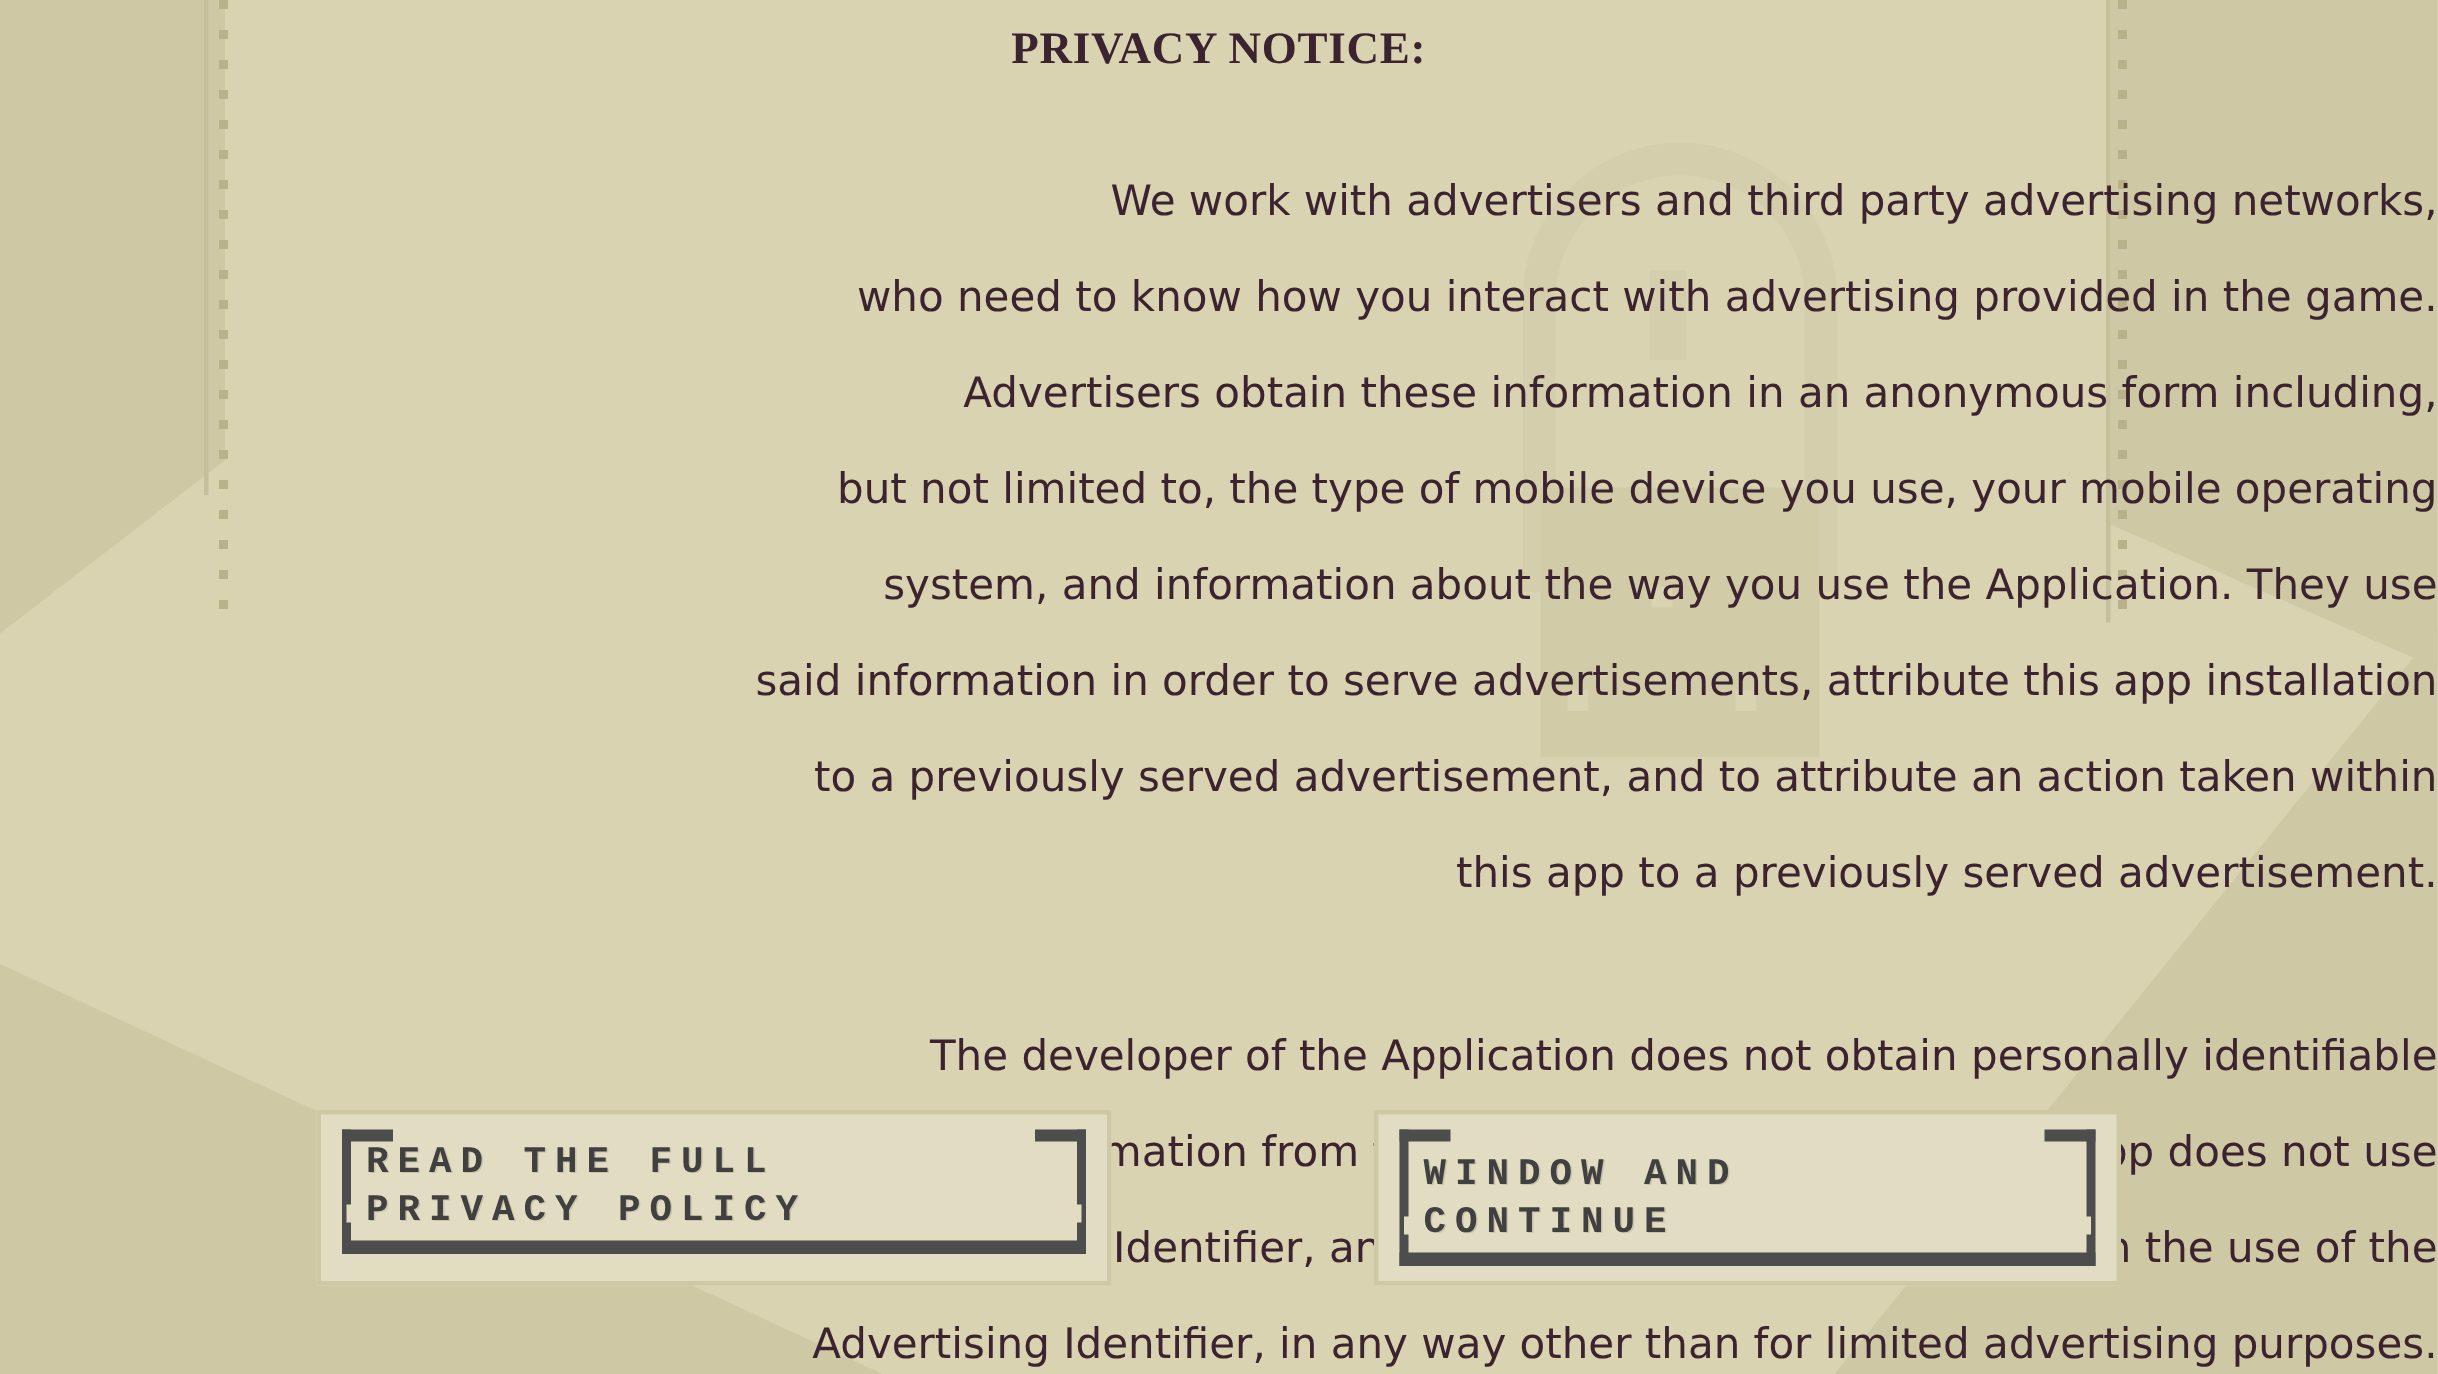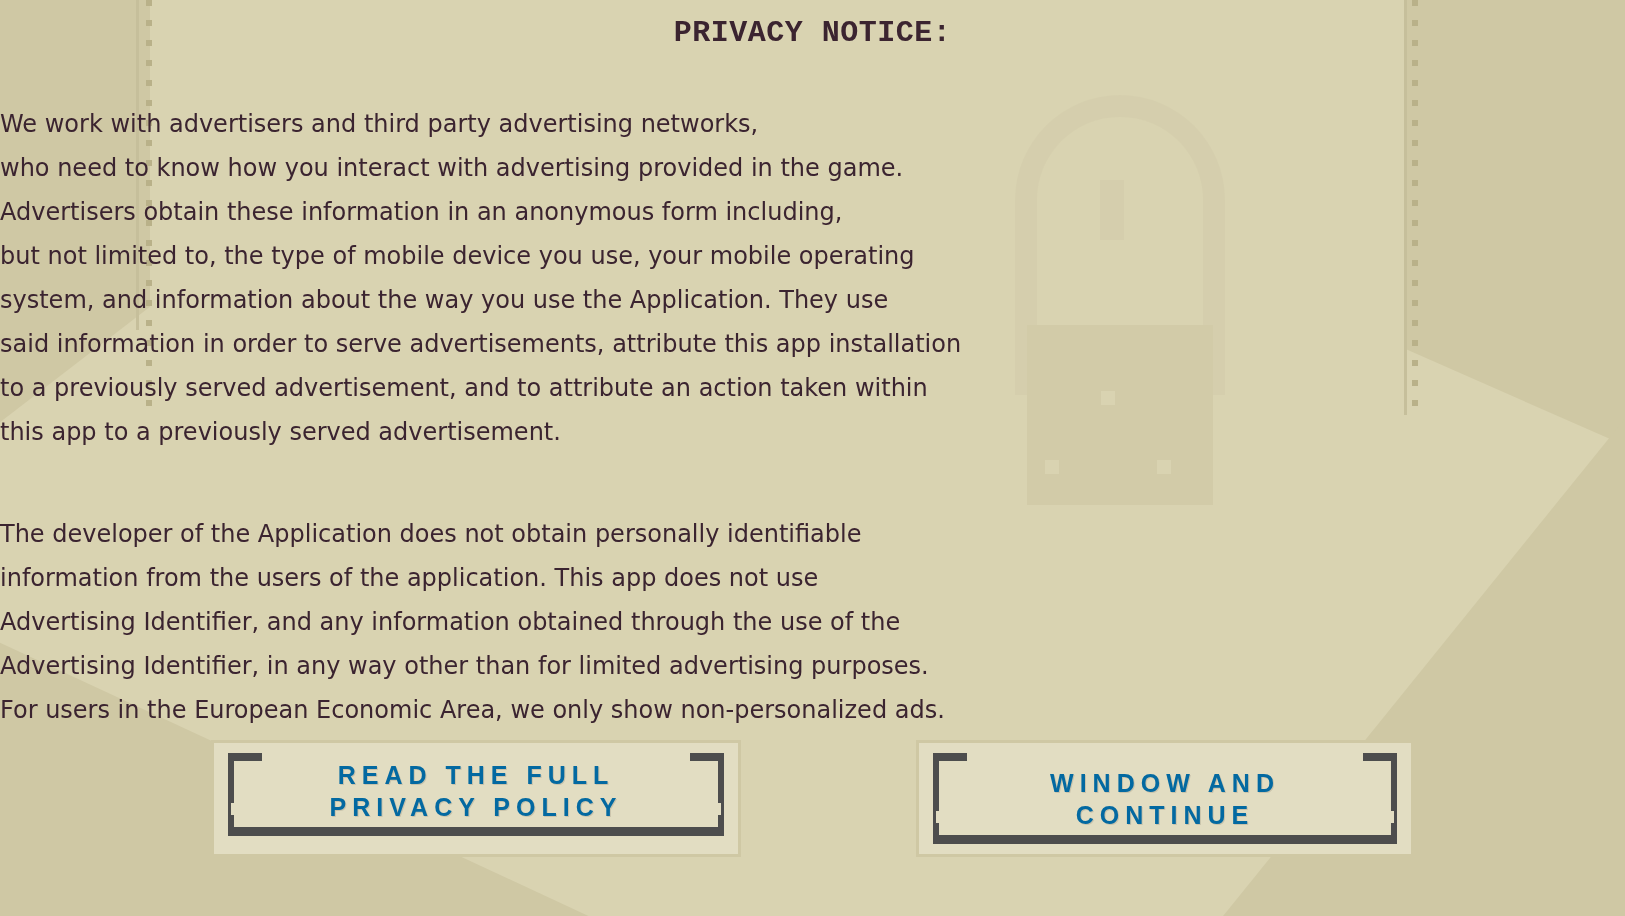--- a/index.html
+++ b/index.html
@@ -124,32 +124,32 @@
 
   
   .content {
     position: relative;
     z-index: 3;
     width: 1625px;
     height: 916px;
   }
   .notice-title {
     text-align: center;
-    font-family: Liberation Mono, monospace;
+    font-family: Liberation Serif, serif;
     font-weight: bold;
     font-size: 30px;
     letter-spacing: 0.5px;
     color: #3b2430;
     padding-top: 16px;
   }
   .para {
-    text-align: left;
+    text-align: right;
     color: #3b2430;
-    font-size: 24px;
-    line-height: 44px;
+    font-size: 28px;
+    line-height: 64px;
     font-family: "DejaVu Sans", sans-serif;
     white-space: pre-line;
   }
   .para.first { margin-top: 52px; }
   .para.second { margin-top: 58px; }
 
   
   .button-row {
     position: absolute;
     left: 0;
@@ -192,25 +192,24 @@
   .btn-stud {
     position: absolute;
     width: 12px;
     height: 12px;
     background: #e2ddc2;
     bottom: 12px;
   }
   .btn-stud.l { left: -3px; }
   .btn-stud.r { right: -3px; }
   .btn-line {
-    text-align: center;
-    font-family: Liberation Sans, sans-serif;
+    font-family: Liberation Mono, monospace;
     font-weight: bold;
     letter-spacing: 6px;
-    color: #0369a1;
+    color: #404040;
     text-shadow: 1px 1px 0 #c9c3ab;
   }
   .btn-line.big { font-size: 25px; line-height: 32px; }
   .btn-line.small { font-size: 19px; line-height: 26px; letter-spacing: 4px; }
 
   #btn-read { width: 530px; }
   #btn-accept { width: 498px; }
   #btn-accept .inner { padding-top: 14px; min-height: 80px; }
 </style>
 </head>

